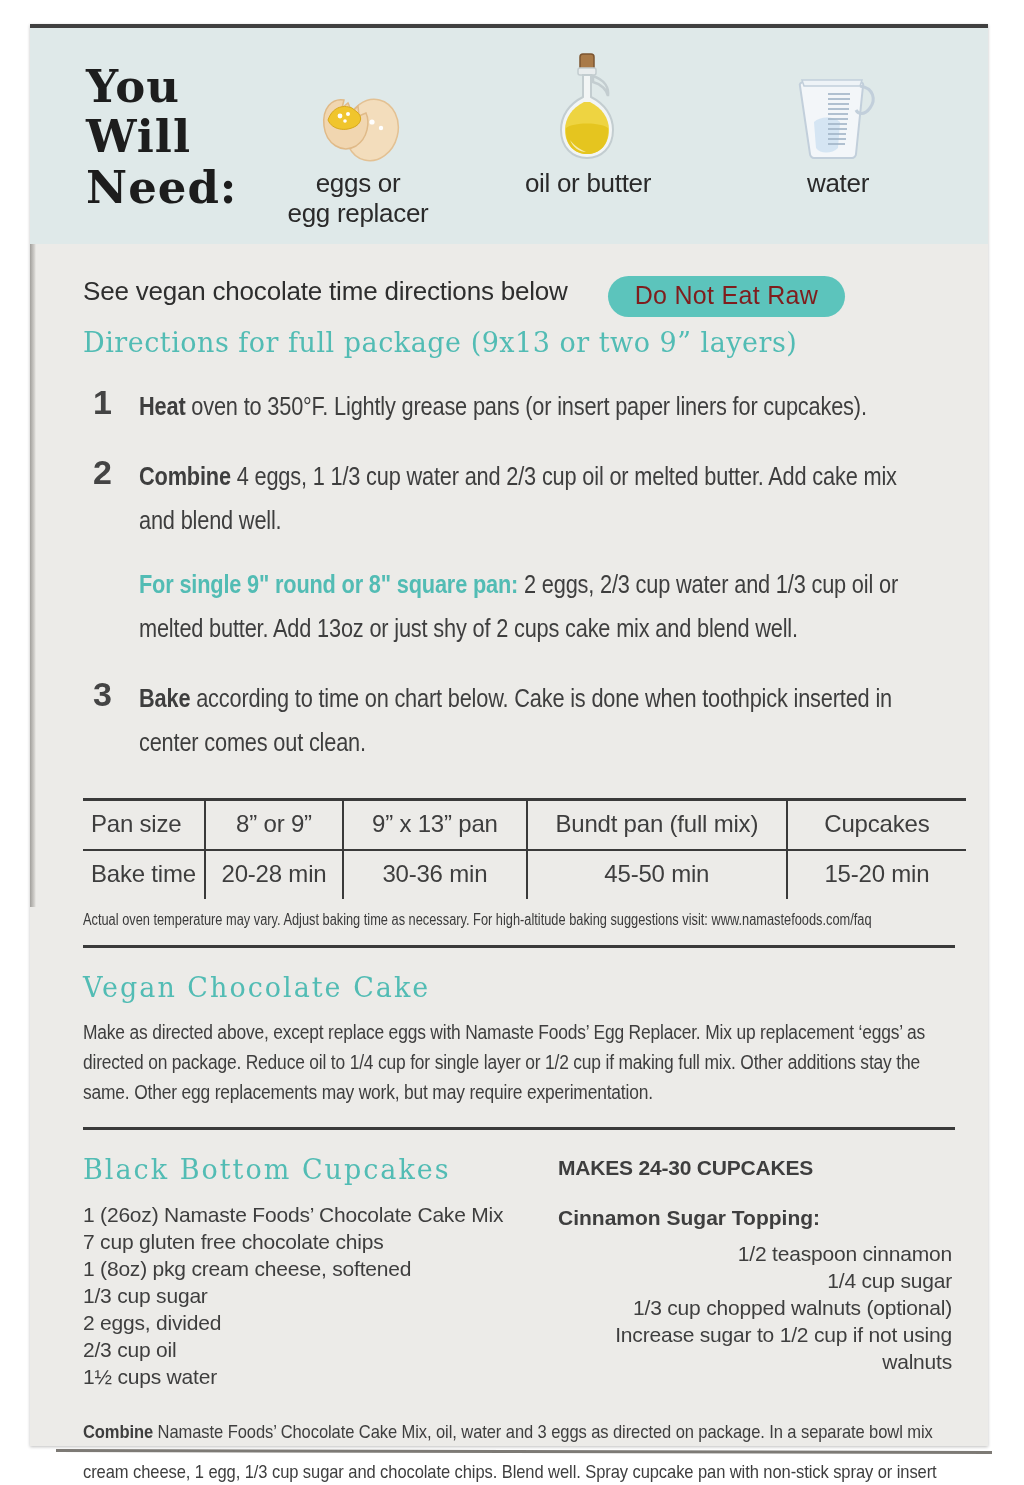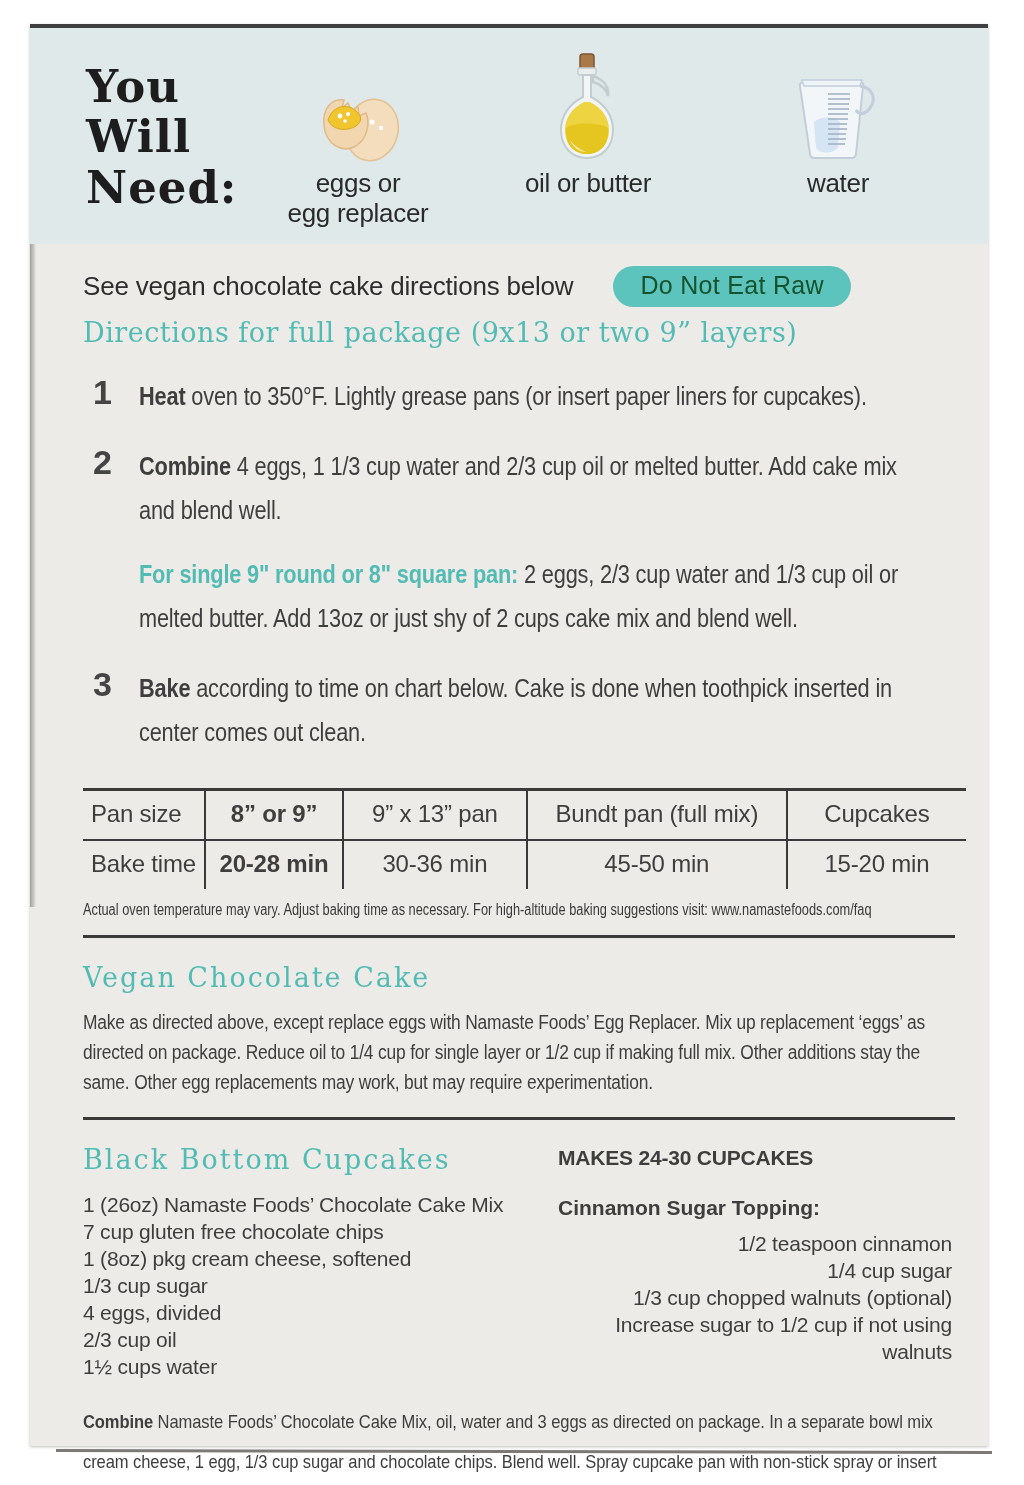--- a/index.html
+++ b/index.html
@@ -37,22 +37,22 @@
   .need-item{position:absolute;top:26px;width:280px;display:flex;flex-direction:column;align-items:center;}
   .need-item .icon-slot{height:108px;display:flex;align-items:flex-end;justify-content:center;}
   .need-label{margin-top:6px;text-align:center;font-size:26px;line-height:1.16;letter-spacing:-0.3px;color:#2a2a2a;}
   .ni-eggs{left:188px;} .ni-oil{left:418px;} .ni-water{left:668px;}
 
   
   .content{padding:0 36px 0 53px;}
   .notice-row{margin-top:22px;display:flex;align-items:center;}
   .notice-text{font-size:26px;letter-spacing:-0.2px;color:#2e2e2e;}
   .badge{
-    margin-left:40px;background:var(--badge);color:#14532d;
-    font-size:25px;letter-spacing:.3px;padding:5px 27px 7px;border-radius:999px;white-space:nowrap;
+    margin-left:40px;background:var(--badge);color:#7f1d1d;
+    font-size:25px;letter-spacing:.3px;padding:5px 27px 7px;border-radius:999px;white-space:nowrap;margin-top:10px;
   }
   .h-directions{
     margin-top:10px;font-family:"DejaVu Serif",serif;font-weight:500;
     font-size:27px;color:var(--teal);letter-spacing:.5px;
   }
   .steps{margin-top:6px;}
   .step{display:flex;margin-top:26px;}
   .step-num{width:56px;flex:none;font-weight:700;font-size:34px;line-height:1.1;color:#444444;padding-left:10px;}
   .cond{transform:scaleX(0.87);transform-origin:0 0;}
   .step-body{flex:none;width:908px;font-size:25px;line-height:44px;letter-spacing:-0.2px;}
@@ -60,21 +60,21 @@
   .sub-teal{color:var(--teal);font-weight:700;}
 
   
   .table-wrap{margin-top:34px;}
   .bake-table{width:883px;border-top:3px solid var(--rule);}
   .bt-row{display:flex;align-items:stretch;}
   .bt-row.hdr{border-bottom:2px solid var(--rule);}
   .bt-cell{padding:9px 4px 11px;font-size:24px;letter-spacing:-0.2px;text-align:center;}
   .bt-cell:first-child{text-align:left;padding-left:8px;border-left:none;}
   .bt-cell + .bt-cell{border-left:2px solid var(--rule);}
-  .c0{width:128px;} .c1{width:146px;font-weight:bold;} .c2{width:195px;} .c3{width:276px;} .c4{width:191px;}
+  .c0{width:128px;} .c1{width:146px;} .c2{width:195px;} .c3{width:276px;} .c4{width:191px;}
   .footnote{margin-top:12px;font-size:16px;letter-spacing:0;width:1090px;transform:scaleX(0.8);transform-origin:0 0;color:#3a3a3a;}
 
   .divider{margin-top:16px;height:3px;width:872px;background:var(--rule);}
 
   
   .h-section{
     margin-top:24px;font-family:"DejaVu Serif",serif;font-weight:500;
     font-size:27px;color:var(--teal);letter-spacing:2px;
   }
   .vegan-body{margin-top:14px;font-size:20px;line-height:30px;letter-spacing:-0.2px;width:1000px;}
@@ -166,21 +166,21 @@
         </div>
         <div class="need-label">
           <div>water</div>
         </div>
       </div>
     </div>
 
     <div class="content">
 
       <div class="notice-row">
-        <span class="notice-text">See vegan chocolate cake directions below</span>
+        <span class="notice-text">See vegan chocolate time directions below</span>
         <span class="badge">Do Not Eat Raw</span>
       </div>
 
       <div class="h-directions">Directions for full package (9x13 or two 9” layers)</div>
 
       <div class="steps">
         <div class="step">
           <span class="step-num">1</span>
           <span class="step-body cond"><b>Heat</b><span> oven to 350°F. Lightly grease pans (or insert paper liners for cupcakes).</span></span>
         </div>
@@ -226,21 +226,21 @@
       <div class="divider" style="margin-top:20px;"></div>
 
       <div class="bb">
         <div class="bb-left">
           <div class="h-section" style="margin-top:4px;">Black Bottom Cupcakes</div>
           <ul class="ing-list">
             <li>1 (26oz) Namaste Foods’ Chocolate Cake Mix</li>
             <li>7 cup gluten free chocolate chips</li>
             <li>1 (8oz) pkg cream cheese, softened</li>
             <li>1/3 cup sugar</li>
-            <li>4 eggs, divided</li>
+            <li>2 eggs, divided</li>
             <li>2/3 cup oil</li>
             <li>1½ cups water</li>
           </ul>
         </div>
         <div class="bb-right">
           <div class="makes">MAKES 24-30 CUPCAKES</div>
           <div class="topping-title">Cinnamon Sugar Topping:</div>
           <ul class="top-list">
             <li>1/2 teaspoon cinnamon</li>
             <li>1/4 cup sugar</li>

